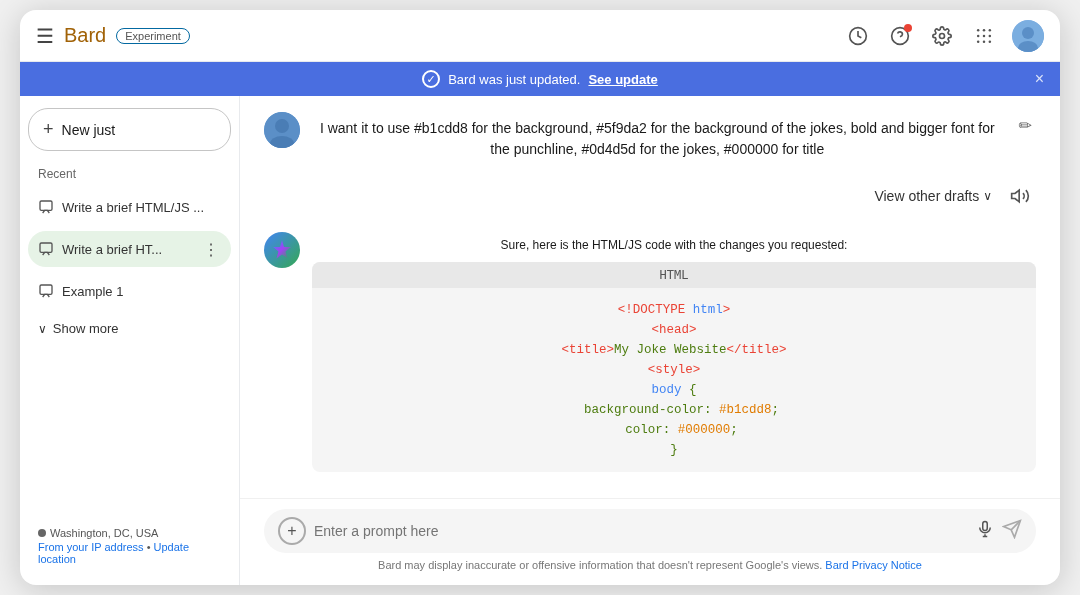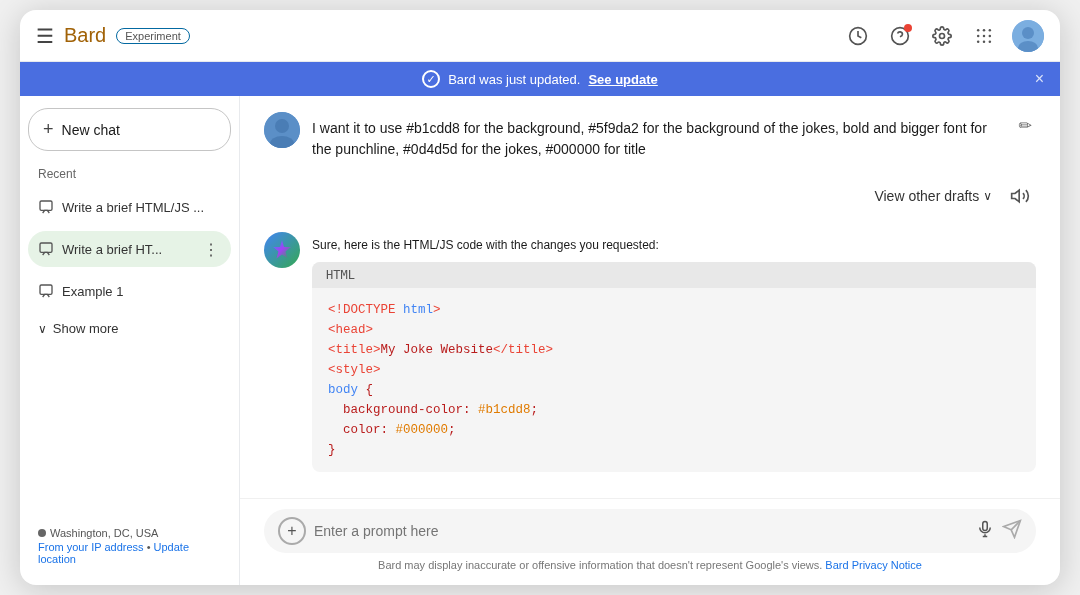--- a/index.html
+++ b/index.html
@@ -239,20 +239,21 @@
       flex-direction: column;
       overflow: hidden;
     }
     .chat-messages {
       flex: 1;
       overflow-y: auto;
       padding: 16px 24px;
       display: flex;
       flex-direction: column;
       gap: 16px;
+      text-align: center;
     }
     
     .chat-messages::-webkit-scrollbar { width: 8px; }
     .chat-messages::-webkit-scrollbar-track { background: transparent; }
     .chat-messages::-webkit-scrollbar-thumb { background: #c5c5c5; border-radius: 4px; }
 
     .user-message {
       display: flex;
       align-items: flex-start;
       gap: 12px;
@@ -358,21 +359,21 @@
     .code-body {
       padding: 12px 16px;
       font-family: 'Courier New', monospace;
       font-size: 12.5px;
       line-height: 1.6;
       color: #333;
     }
     .c-blue { color: #4285f4; }
     .c-red { color: #ea4335; }
     .c-orange { color: #e07b00; }
-    .c-dark { color: #b91c1c; }
+    .c-dark { color: #4d7c0f; }
 
     
     .input-area {
       padding: 10px 24px 6px;
       flex-shrink: 0;
       border-top: 1px solid #f0f0f0;
     }
     .input-row {
       display: flex;
       align-items: center;
@@ -484,21 +485,21 @@
     <span>Bard was just updated.</span>
     <a>See update</a>
     <span class="banner-close">×</span>
   </div>
 
   <div class="main">
 
     <div class="sidebar">
       <button class="new-chat-btn">
         <span class="plus-icon">+</span>
-        <span>New chat</span>
+        <span>New just</span>
       </button>
       <div class="sidebar-section-label">Recent</div>
 
       <div class="sidebar-item">
         <svg class="sidebar-item-icon" viewBox="0 0 24 24" fill="none" stroke="currentColor" stroke-width="2">
           <rect x="3" y="3" width="18" height="14" rx="2"></rect>
           <path d="M7 21l3-4h4l3 4"></path>
         </svg>
         <span class="sidebar-item-text">Write a brief HTML/JS ...</span>
       </div>

